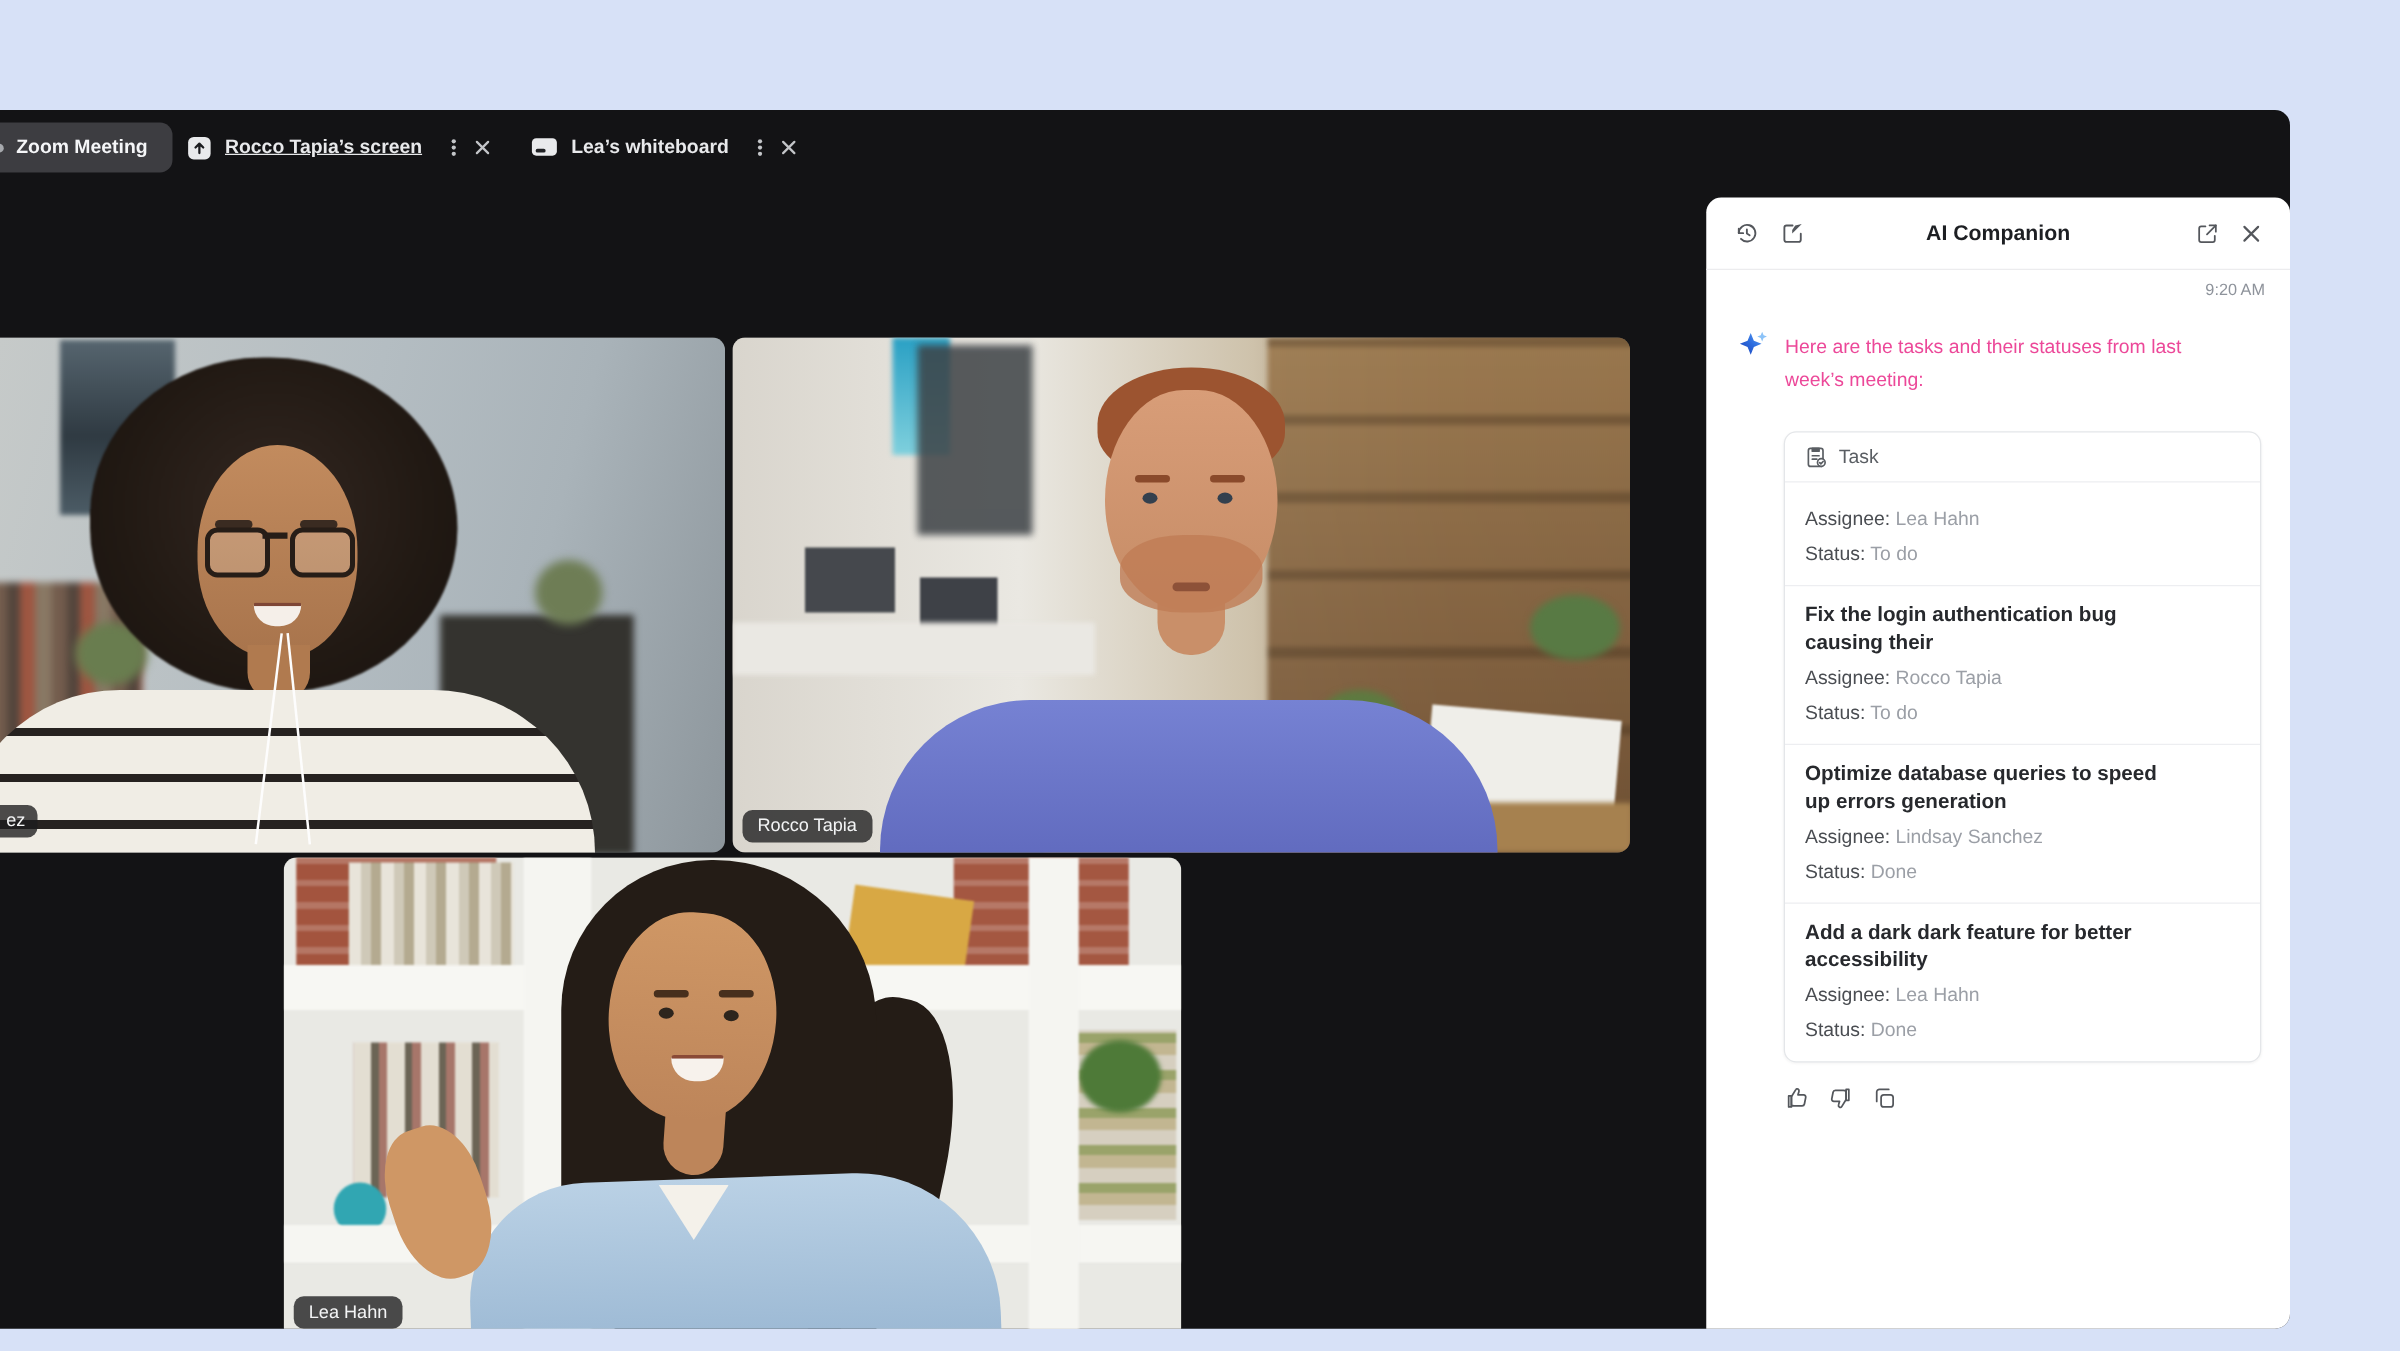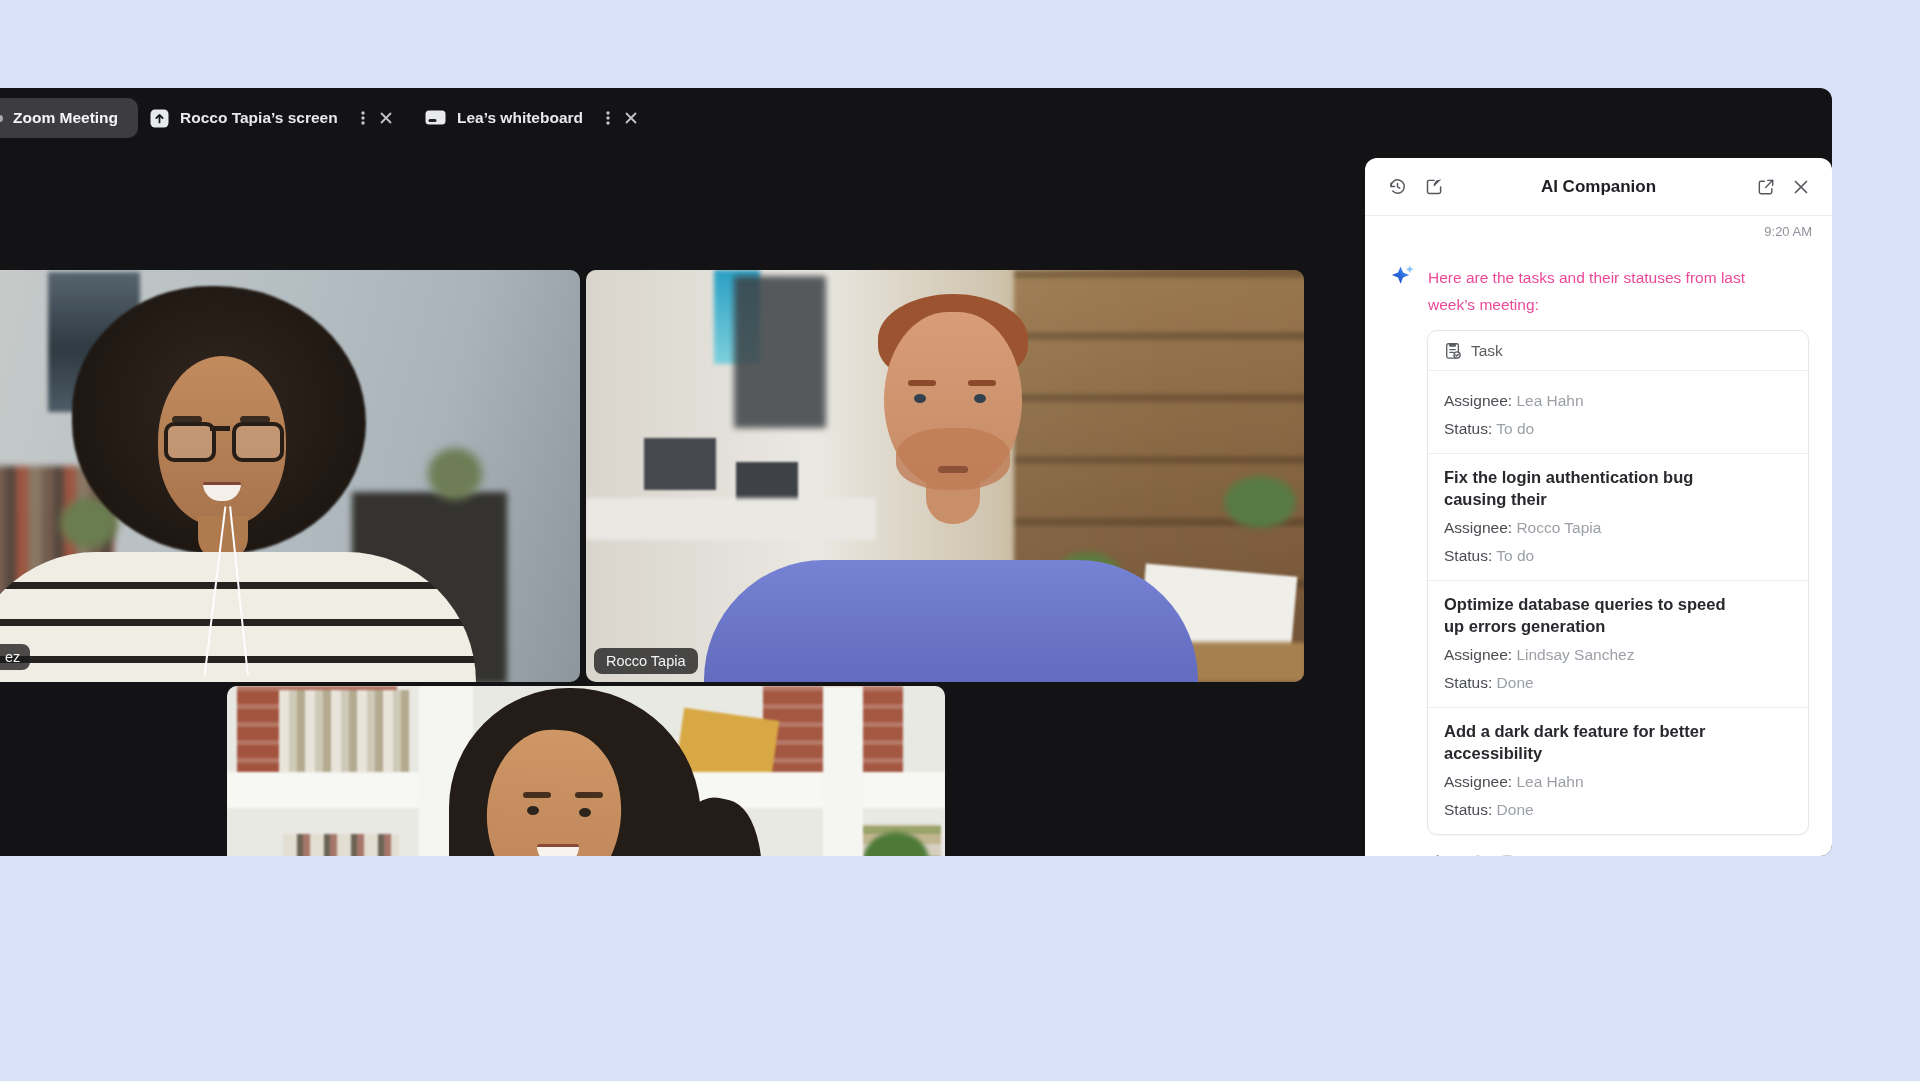--- a/index.html
+++ b/index.html
@@ -6,37 +6,37 @@
   body{
     width:1920px;height:1081px;overflow:hidden;position:relative;
     background:#d7e1f7;
     font-family:"Liberation Sans","DejaVu Sans",sans-serif;
     -webkit-font-smoothing:antialiased;
   }
   svg{display:block;}
 
   
   .window{
-    position:absolute;left:0;top:88px;width:1832px;height:768px;
+    position:absolute;left:0;top:88px;width:1832px;height:975px;
     background:#131315;border-radius:0 12px 12px 0;overflow:hidden;
   }
 
   
   .tabbar{position:absolute;top:6px;left:0;right:0;height:50px;}
   .tab-active{
     position:absolute;left:-16px;top:4px;height:40px;border-radius:10px;
     background:#3d3d41;display:flex;align-items:center;gap:10px;
     padding:0 20px 0 12px;color:#f5f6f8;font-size:15.5px;font-weight:700;
   }
   .tab-dot{width:7px;height:7px;border-radius:50%;background:#a6a9ad;flex:none;}
   .tab{
     position:absolute;top:0;height:48px;display:flex;align-items:center;gap:11px;
     color:#e8e9eb;font-size:15.5px;font-weight:600;
   }
-  .tab2{left:150px;}
+  .tab2{left:150px;text-decoration:underline;}
   .tab3{left:425px;}
   .tab-ic{flex:none;}
   .tab-sub{display:flex;align-items:center;gap:9px;margin-left:7px;}
   .iconbtn{background:none;border:none;padding:0;cursor:pointer;display:flex;align-items:center;}
 
   
   .tile{position:absolute;overflow:hidden;background:#4a4a4a;}
   .tile1{left:0;top:182px;width:580px;height:412px;border-radius:0 10px 10px 0;}
   .tile2{left:586px;top:182px;width:718px;height:412px;border-radius:10px;}
   .tile3{left:227px;top:598px;width:718px;height:386px;border-radius:10px;}
@@ -139,21 +139,21 @@
   .hicon{color:#54575c;}
 
   .chat{position:absolute;top:57px;left:62px;right:20px;bottom:0;}
   .bubble{
     margin-top:42px;width:326px;background:#e2ecfc;border-radius:14px;
     padding:12px 16px;font-size:15.5px;line-height:23px;color:#3a3d42;
   }
   .time{margin-top:9px;text-align:right;font-size:13px;color:#8e939b;}
   .ai-row{margin-top:24px;margin-left:-38px;display:flex;gap:12px;}
   .ai-text{font-size:15.5px;line-height:27px;color:#ec4899;max-width:345px;padding-top:1px;}
-  .card{margin-top:12px;width:380px;border:1px solid #e4e6e9;border-radius:10px;background:#fff;box-shadow:0 1px 2px rgba(0,0,0,.04);}
+  .card{margin-top:27px;width:380px;border:1px solid #e4e6e9;border-radius:10px;background:#fff;box-shadow:0 1px 2px rgba(0,0,0,.04);}
   .card-header{display:flex;align-items:center;gap:9px;padding:10px 16px;border-bottom:1px solid #edeef1;color:#5a5e63;font-size:15.5px;}
   .task{padding:12px 16px 14px;}
   .task + .task{border-top:1px solid #edeef1;}
   .task h4{margin:0;font-size:16.5px;font-weight:700;color:#27292d;line-height:22px;}
   .task h4 span{display:block;}
   .meta{margin-top:7px;font-size:15.5px;line-height:21px;color:#4a4d52;}
   .meta .val{color:#9b9fa6;}
   .feedback{margin-top:18px;display:flex;gap:14px;align-items:center;color:#5a5e63;}
 </style>
 </head>

